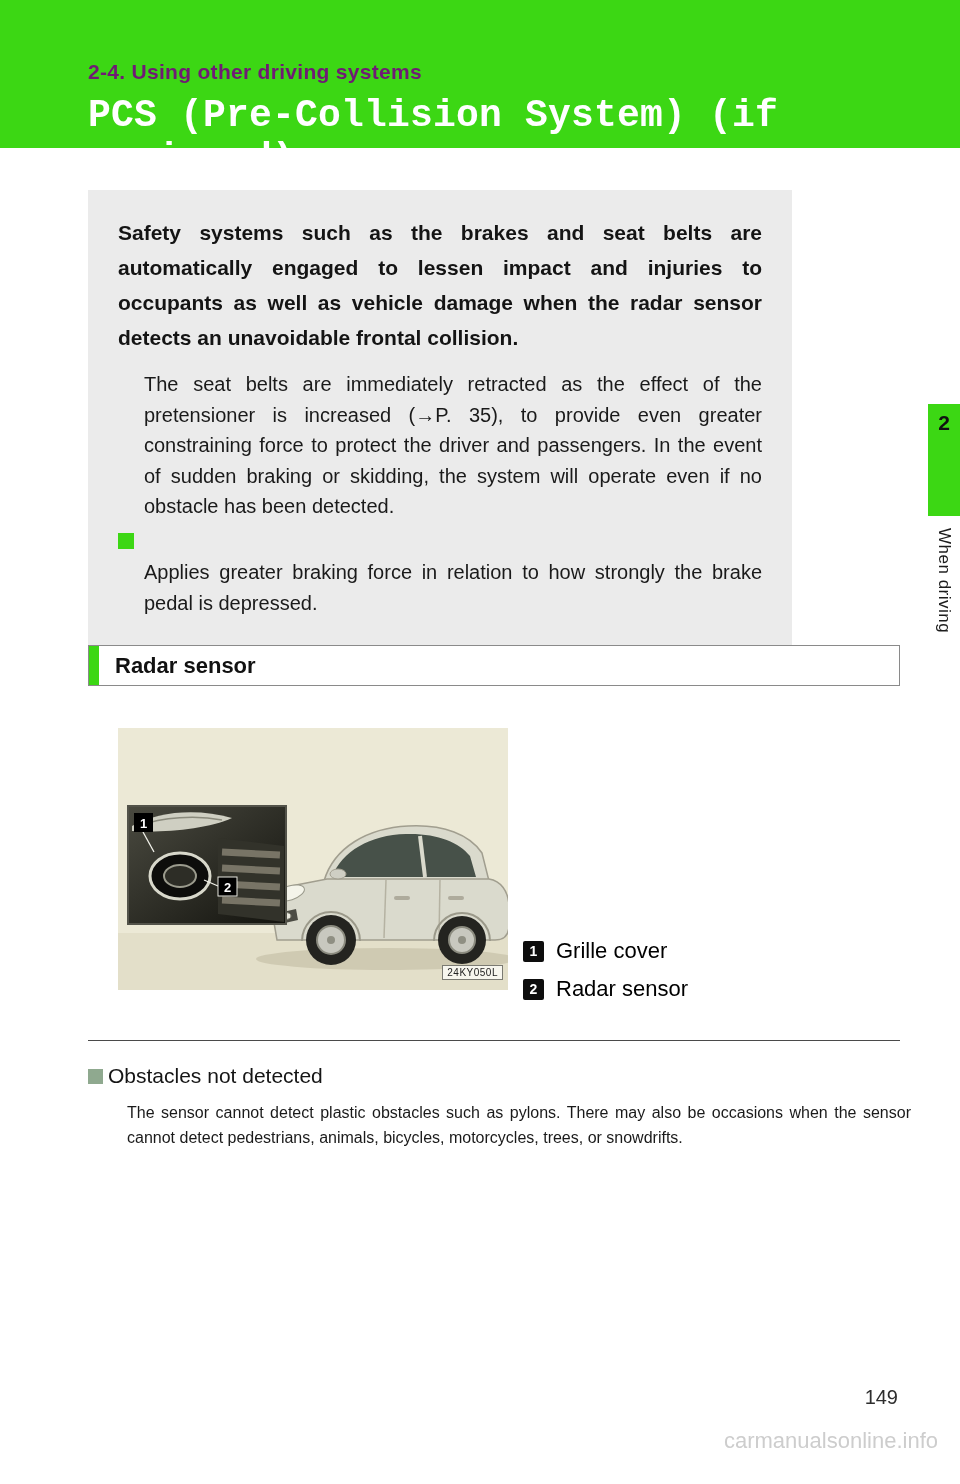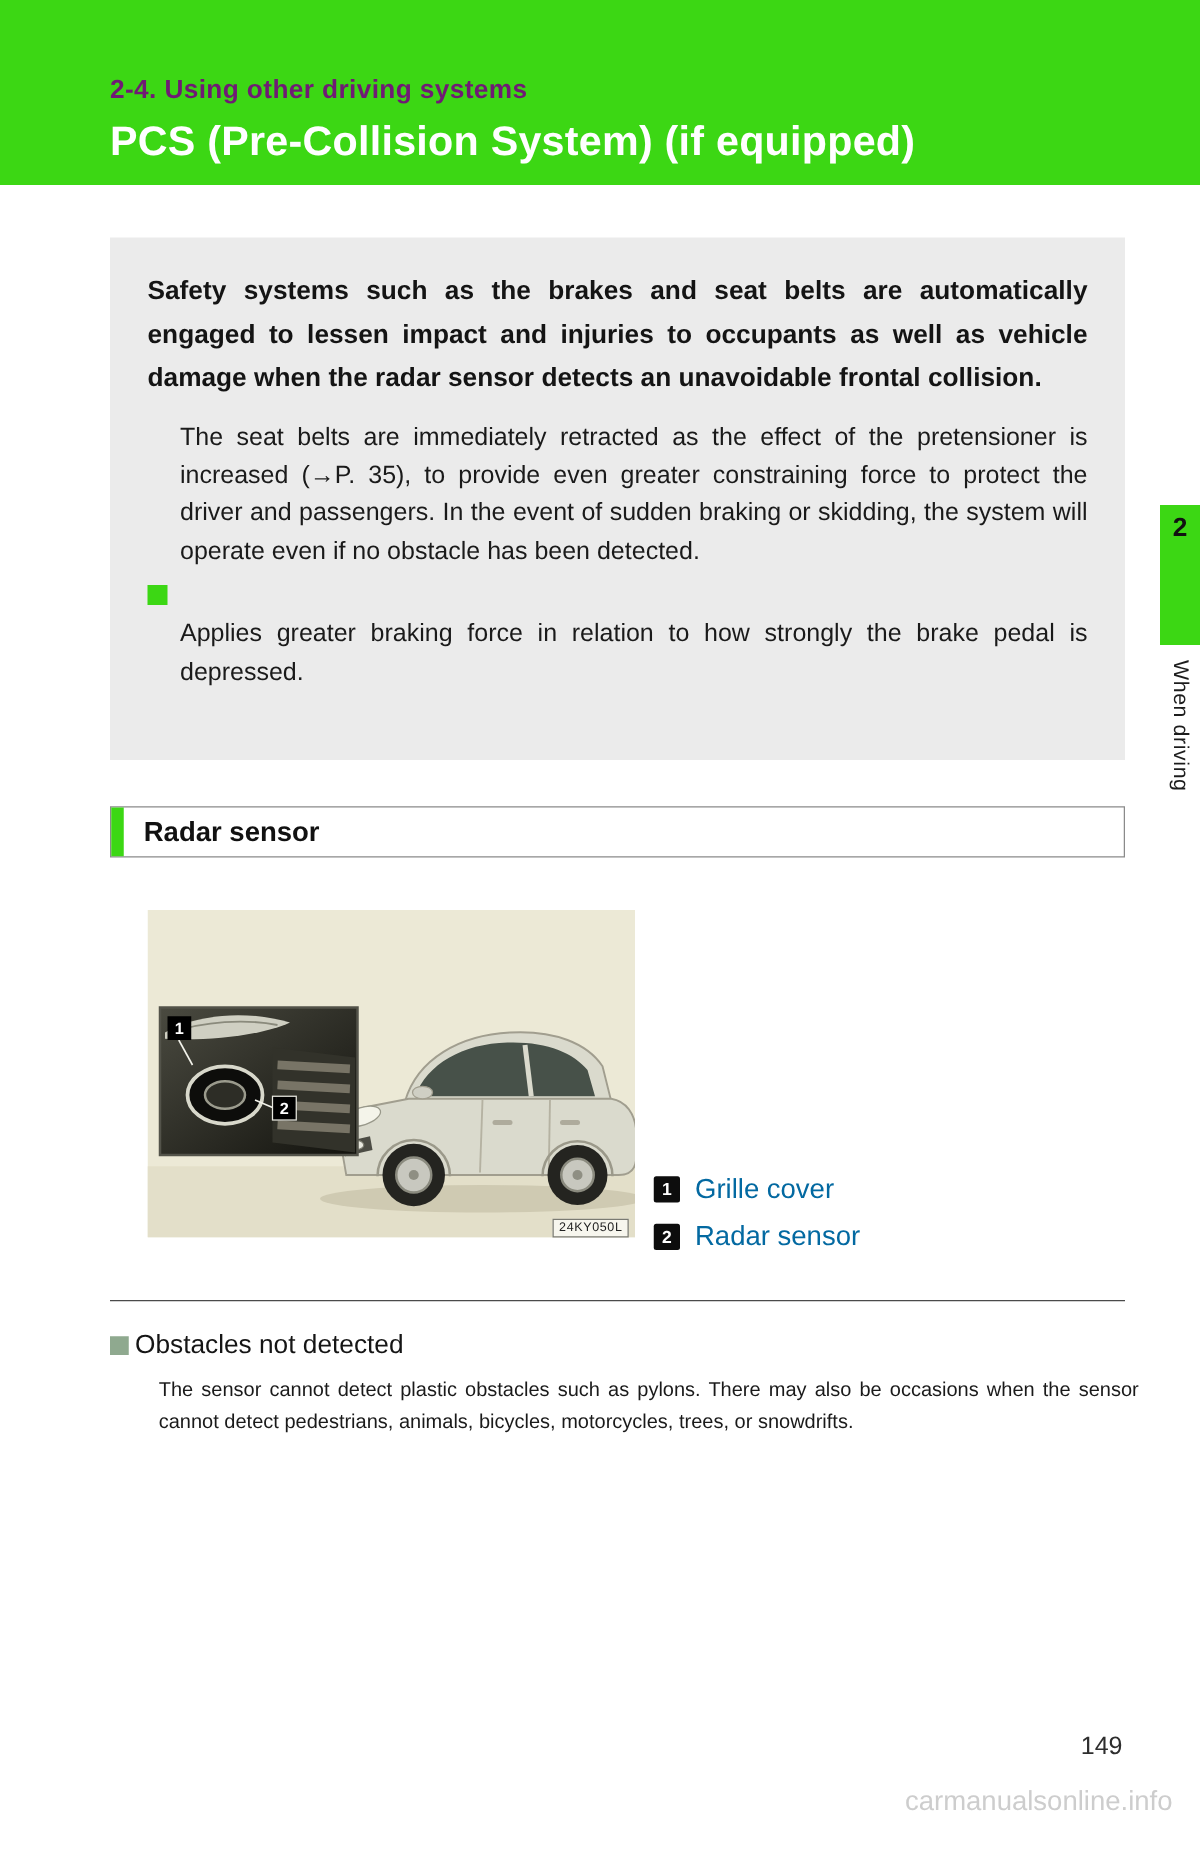--- a/index.html
+++ b/index.html
@@ -3,51 +3,51 @@
 <meta charset="utf-8">
 <style>
   * { margin:0; padding:0; box-sizing:border-box; }
   html,body { background:#ffffff; }
   body { font-family:"Liberation Sans","DejaVu Sans",sans-serif; color:#1a1a1a; }
   #page { position:relative; width:960px; height:1484px; background:#fff; overflow:hidden; margin:0; }
 
   
   .header { position:absolute; top:0; left:0; width:100%; height:148px; background:var(--accent_green,#3cd714); }
   .header .section { position:absolute; left:88px; top:60px; font-size:21px; font-weight:bold; color:#701a75; letter-spacing:.3px; }
-  .header .title { position:absolute; left:88px; top:94px; font-size:33px; font-weight:bold; color:#ffffff; letter-spacing:.2px; }
+  .header .title { position:absolute; left:88px; top:94px; font-size:38px; font-weight:bold; color:#ffffff; letter-spacing:.2px;font-family:Liberation Mono, monospace; }
 
   
-  .safety-box { position:absolute; left:88px; top:190px; width:812px; min-height:418px; background:var(--box_bg,#ebebeb); padding:26px 30px 16px 30px; }
+  .safety-box { position:absolute; left:88px; top:190px; width:704px; min-height:418px; background:var(--box_bg,#ebebeb); padding:26px 30px 16px 30px; }
   .safety-box .intro { font-size:21px; font-weight:bold; line-height:1.66; text-align:justify; color:#141414; margin-bottom:14px; }
   .sub-heading { display:flex; align-items:center; margin:12px 0 8px 0; }
   .sub-heading .sq { width:16px; height:16px; background:var(--accent_green,#3cd714); margin-right:10px; flex:none; }
   .sub-heading .txt { font-size:23px; font-weight:bold; color:#161616; }
   .sub-body { font-size:20px; line-height:1.52; text-align:justify; color:#1a1a1a; padding-left:26px; margin-bottom:12px; }
 
   
   .chapter-tab { position:absolute; right:0; top:404px; width:32px; height:112px; background:var(--accent_green,#3cd714); text-align:center; padding-top:7px; font-size:21px; font-weight:bold; color:#111; }
   .chapter-label { position:absolute; right:6px; top:528px; writing-mode:vertical-rl; font-size:17px; color:#1c1c1c; letter-spacing:.5px; }
 
   
   .section-box { position:absolute; left:88px; top:645px; width:812px; height:41px; border:1px solid #8a8a8a; background:#fff; }
   .section-box .bar { position:absolute; left:0; top:0; bottom:0; width:10px; background:var(--accent_green,#3cd714); }
   .section-box .txt { position:absolute; left:26px; top:0; line-height:39px; font-size:22px; font-weight:bold; color:#111; }
 
   
   .figure { position:absolute; left:118px; top:728px; width:390px; height:262px; }
   .figure svg { display:block; width:100%; height:100%; }
-  .figure .caption { position:absolute; right:5px; bottom:0; font-size:10px; letter-spacing:.5px; color:#222; background:#f7f6ee; border:1px solid #7a7a72; padding:1px 4px; }
+  .figure .caption { position:absolute; right:5px; bottom:10px; font-size:10px; letter-spacing:.5px; color:#222; background:#f7f6ee; border:1px solid #7a7a72; padding:1px 4px; }
   svg text { font-family:"Liberation Sans","DejaVu Sans",sans-serif; }
 
   
   .radar-desc { position:absolute; left:523px; top:724px; width:377px; font-size:22px; line-height:1.55; text-align:justify; color:#141414; }
   .legend { position:absolute; left:523px; top:938px; }
   .legend-item { display:flex; align-items:center; margin-bottom:12px; }
   .legend-item .badge { width:21px; height:21px; background:#0d0d0d; color:#fff; font-size:14px; font-weight:bold; display:flex; align-items:center; justify-content:center; margin-right:12px; border-radius:2px; flex:none; }
-  .legend-item .lbl { font-size:22px; color:#0369a1; }
+  .legend-item .lbl { font-size:22px; color:#000000; }
 
   
   .divider { position:absolute; left:88px; top:1040px; width:812px; border-top:1px solid #4a4a4a; height:0; }
   .note-heading { position:absolute; left:88px; top:1064px; display:flex; align-items:center; }
   .note-heading .sq { width:15px; height:15px; background:var(--note_bullet,#8fa98f); margin-right:5px; flex:none; }
   .note-heading .txt { font-size:21px; font-weight:normal; color:#151515; }
   .note-body { position:absolute; left:127px; top:1100px; width:784px; font-size:16px; line-height:1.58; text-align:justify; color:#1a1a1a; }
 
   
   .page-number { position:absolute; right:62px; top:1386px; font-size:20px; color:#2e2e2e; }

